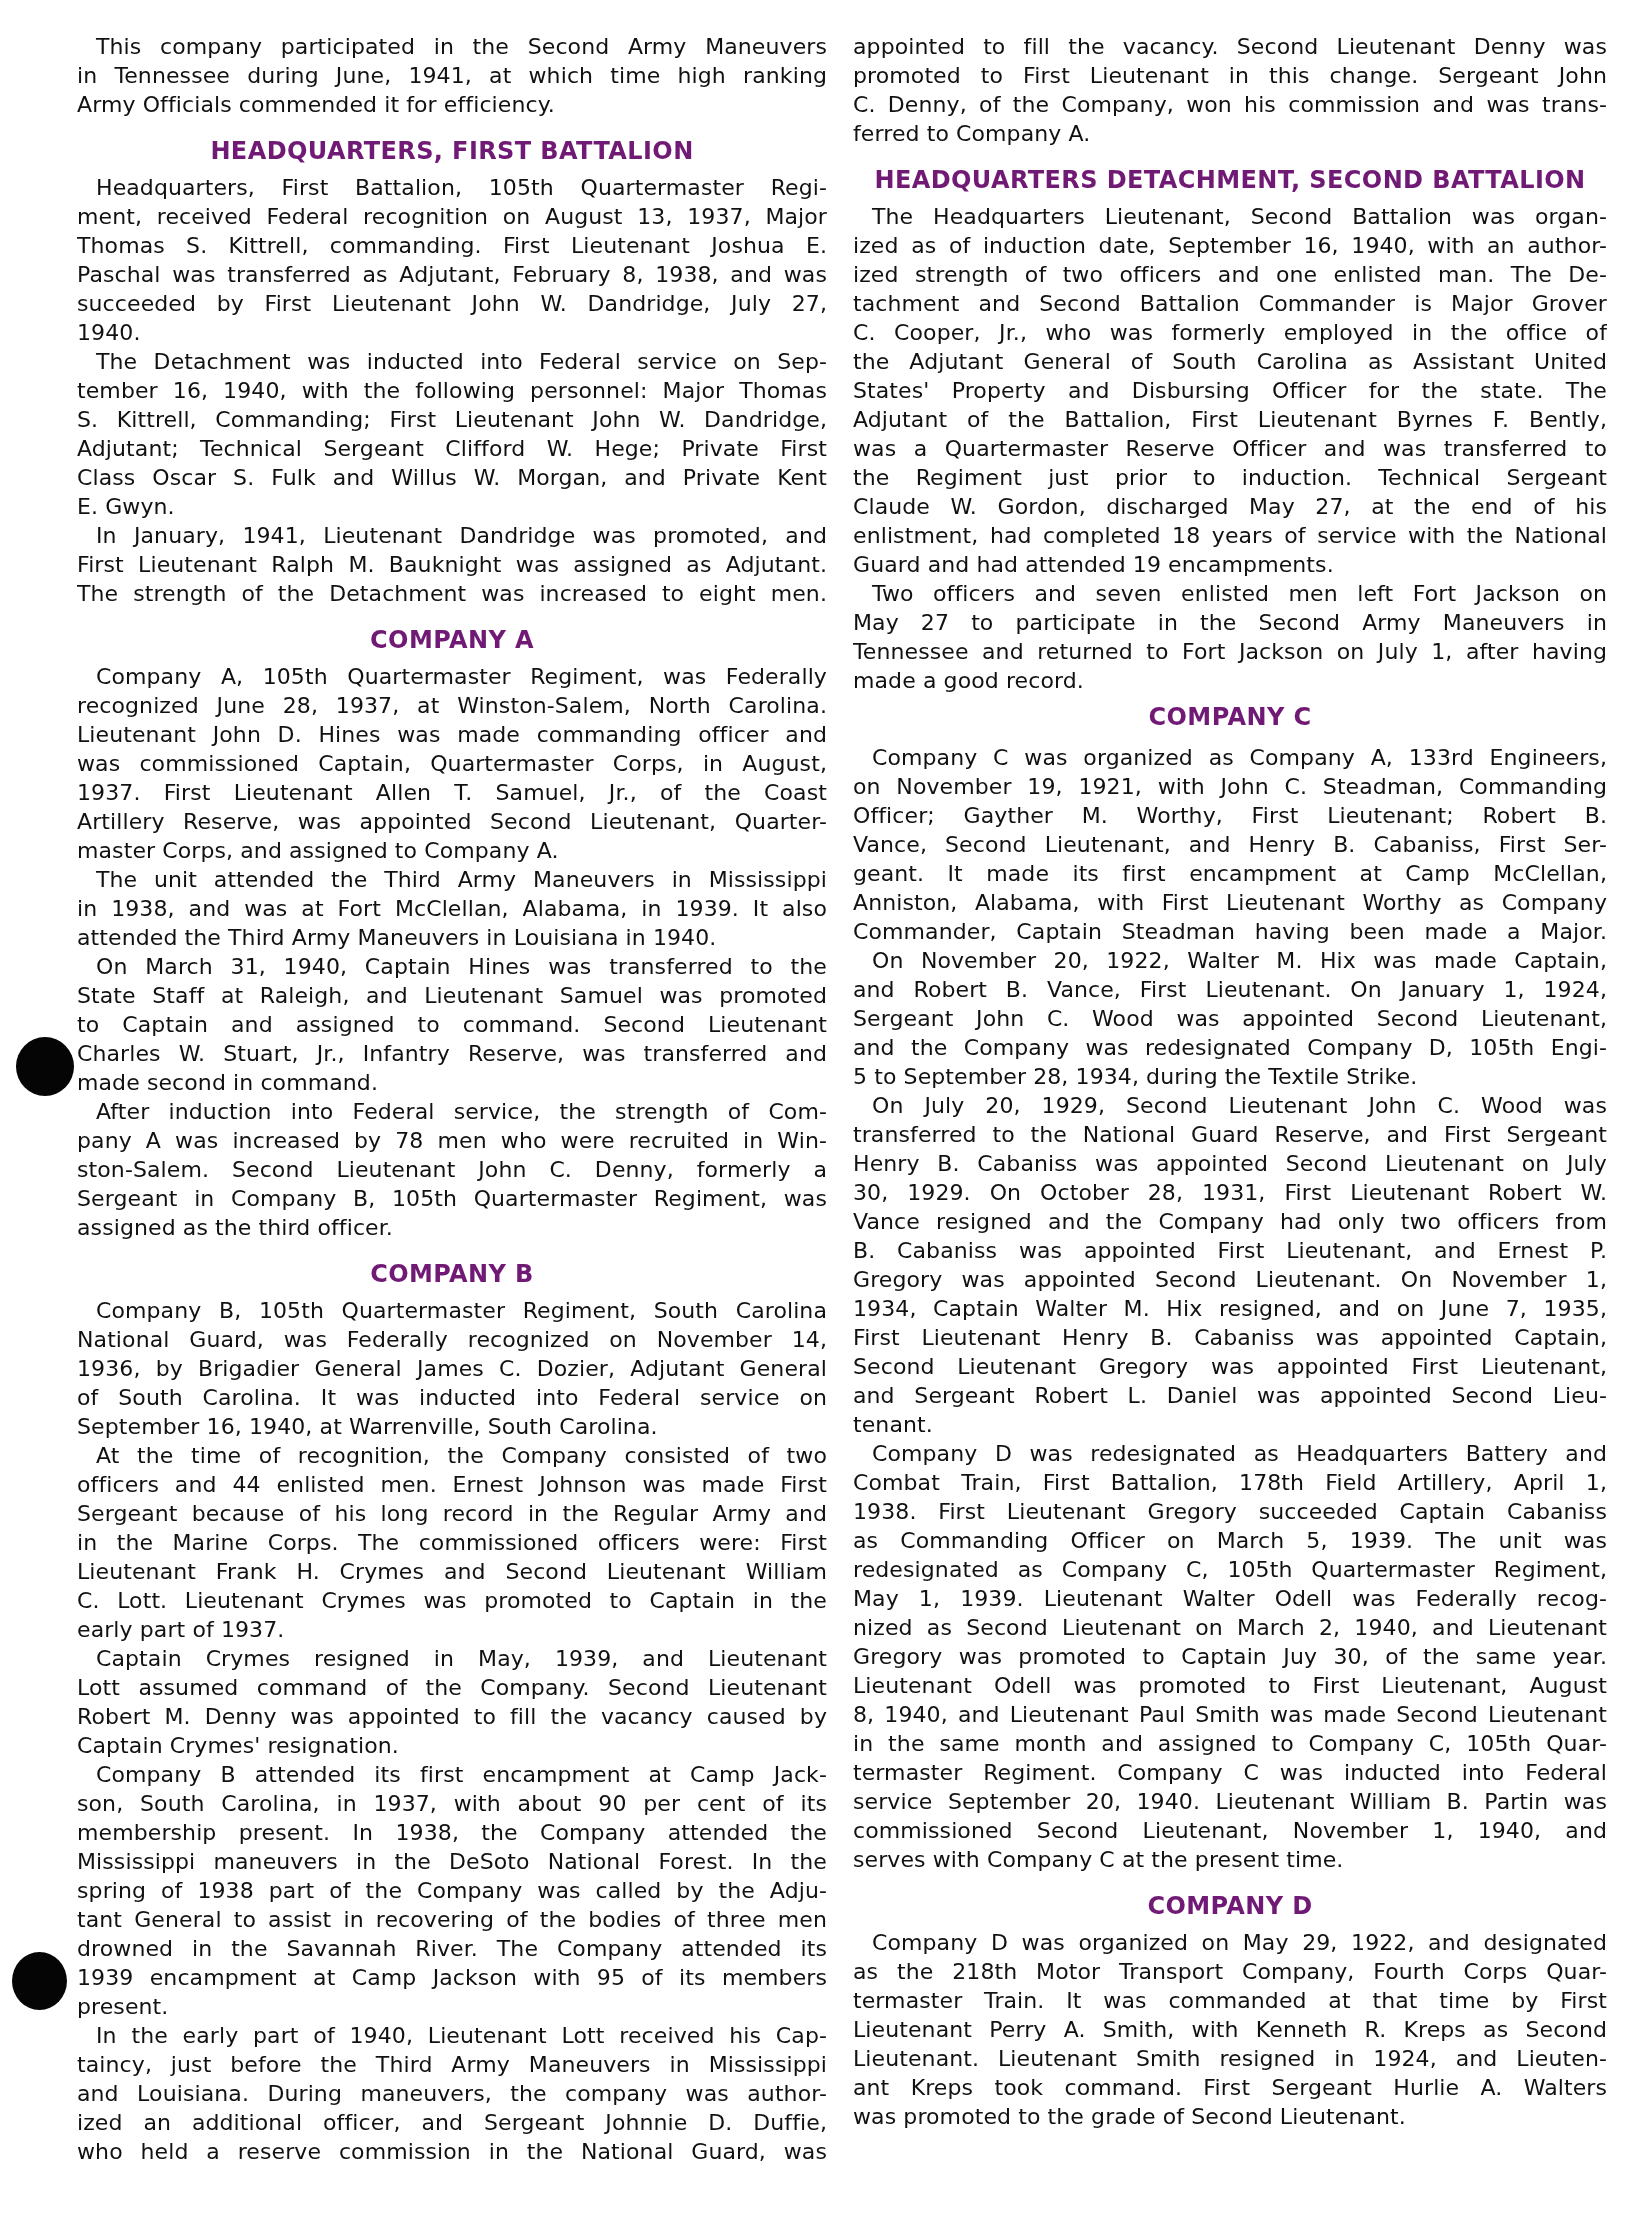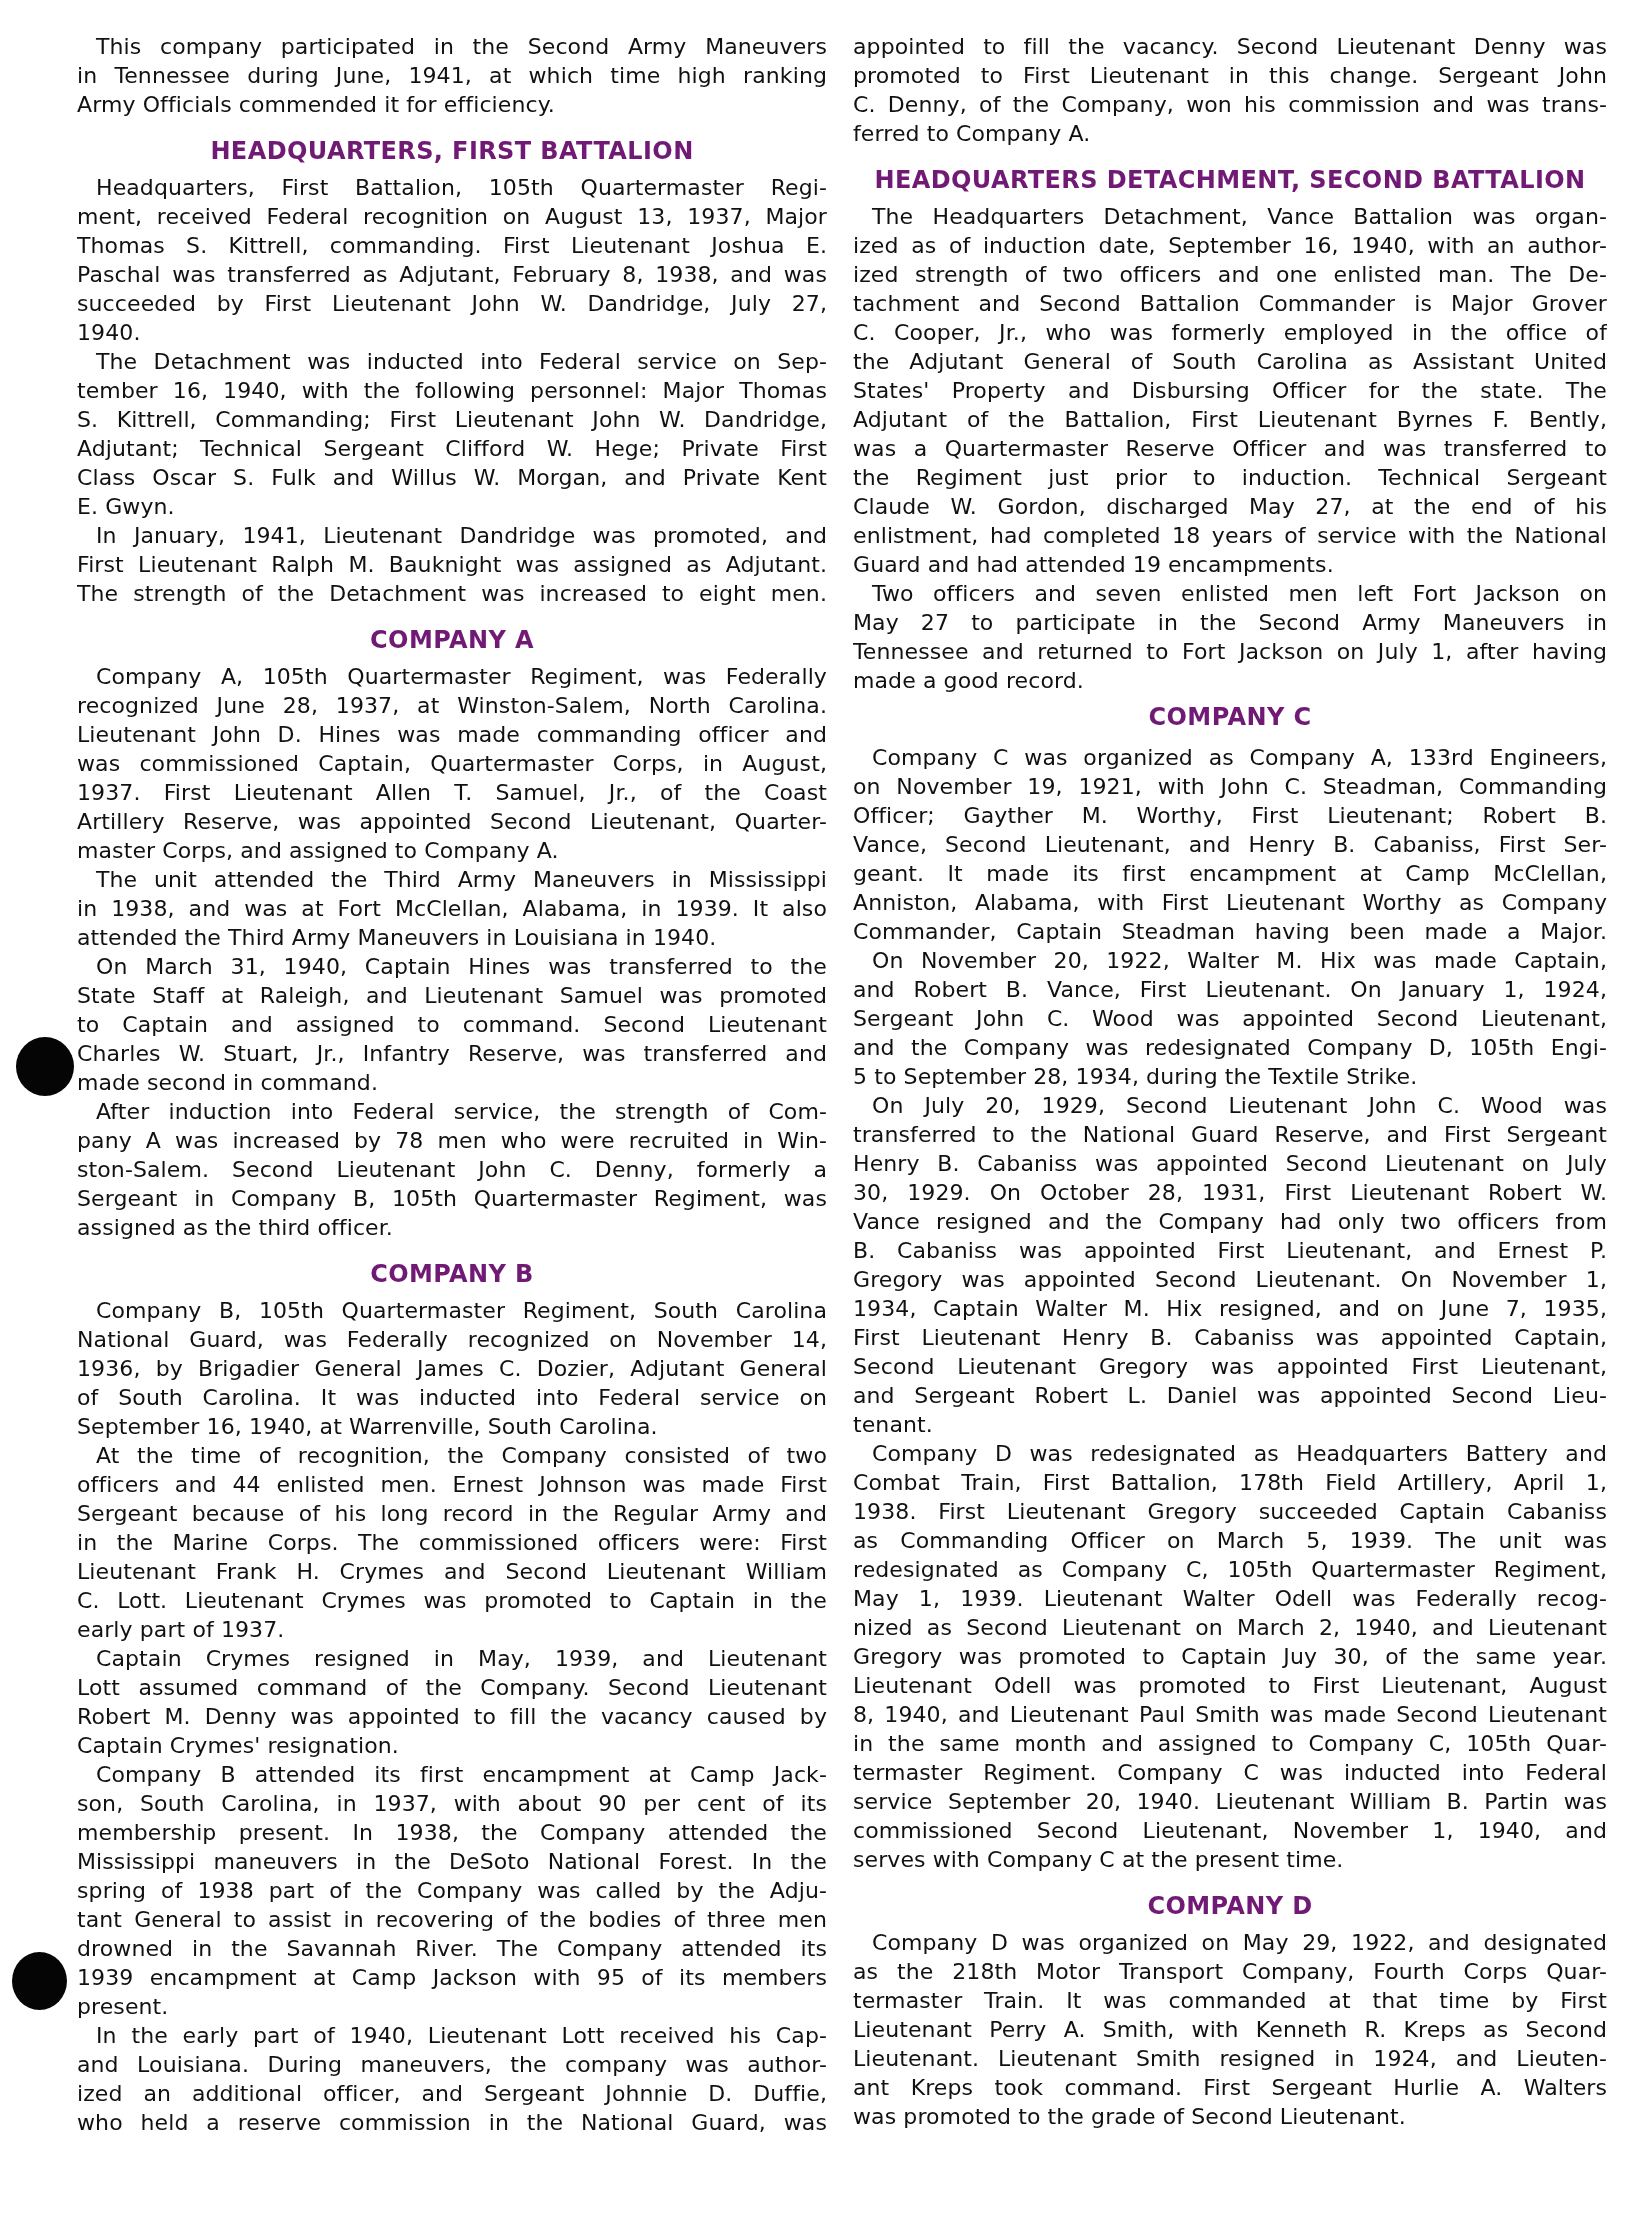--- a/index.html
+++ b/index.html
@@ -91,31 +91,32 @@
       <span class="ln ind" style="">Company B attended its first encampment at Camp Jack-</span>
       <span class="ln" style="">son, South Carolina, in 1937, with about 90 per cent of its</span>
       <span class="ln" style="">membership present.  In 1938, the Company attended the</span>
       <span class="ln" style="">Mississippi maneuvers in the DeSoto National Forest.  In the</span>
       <span class="ln" style="">spring of 1938 part of the Company was called by the Adju-</span>
       <span class="ln" style="">tant General to assist in recovering of the bodies of three men</span>
       <span class="ln" style="">drowned in the Savannah River.  The Company attended its</span>
       <span class="ln" style="">1939 encampment at Camp Jackson with 95 of its members</span>
       <span class="ln last" style="">present.</span>
       <span class="ln ind" style="">In the early part of 1940, Lieutenant Lott received his Cap-</span>
+      <span class="ln" style="">taincy, just before the Third Army Maneuvers in Mississippi</span>
       <span class="ln" style="">and Louisiana.  During maneuvers, the company was author-</span>
       <span class="ln" style="">ized an additional officer, and Sergeant Johnnie D. Duffie,</span>
       <span class="ln" style="">who held a reserve commission in the National Guard, was</span>
     </div>
   <div class="col col-right" id="col-right">
       <span class="ln" style="">appointed to fill the vacancy.  Second Lieutenant Denny was</span>
       <span class="ln" style="">promoted to First Lieutenant in this change.  Sergeant John</span>
       <span class="ln" style="">C. Denny, of the Company, won his commission and was trans-</span>
       <span class="ln last" style="">ferred to Company A.</span>
       <span class="hd">HEADQUARTERS DETACHMENT, SECOND BATTALION</span>
-      <span class="ln ind" style="">The Headquarters Detachment, Vance Battalion was organ-</span>
+      <span class="ln ind" style="">The Headquarters Lieutenant, Second Battalion was organ-</span>
       <span class="ln" style="">ized as of induction date, September 16, 1940, with an author-</span>
       <span class="ln" style="">ized strength of two officers and one enlisted man.  The De-</span>
       <span class="ln" style="">tachment and Second Battalion Commander is Major Grover</span>
       <span class="ln" style="">C. Cooper, Jr., who was formerly employed in the office of</span>
       <span class="ln" style="">the Adjutant General of South Carolina as Assistant United</span>
       <span class="ln" style="">States' Property and Disbursing Officer for the state.  The</span>
       <span class="ln" style="">Adjutant of the Battalion, First Lieutenant Byrnes F. Bently,</span>
       <span class="ln" style="">was a Quartermaster Reserve Officer and was transferred to</span>
       <span class="ln" style="">the Regiment just prior to induction.  Technical Sergeant</span>
       <span class="ln" style="">Claude W. Gordon, discharged May 27, at the end of his</span>

